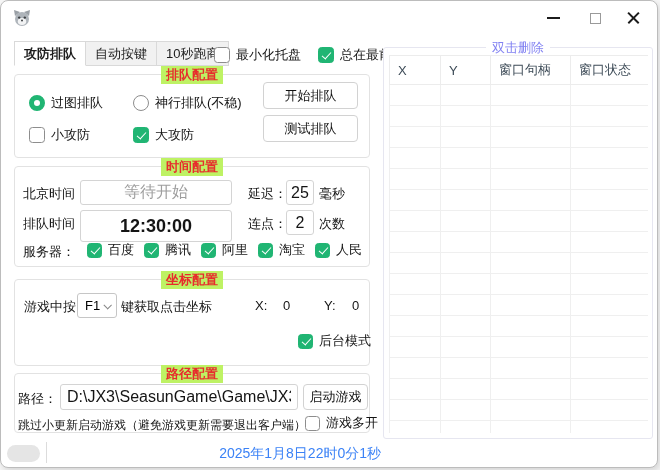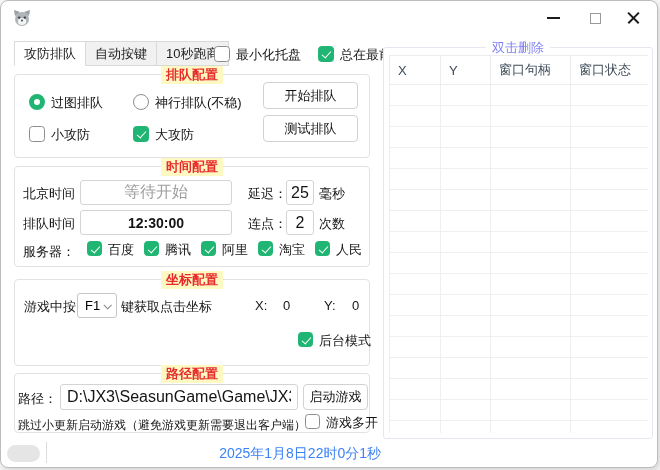--- a/index.html
+++ b/index.html
@@ -17,41 +17,41 @@
   .glyph-min { width:13px; height:2px; background:#1c1c1c; }
   .glyph-max { width:11px; height:11px; border:1.4px solid #9a9a9a; }
   .wb-close i { position:absolute; width:15px; height:1.7px; background:#1c1c1c; }
   .x1 { transform:rotate(45deg); } .x2 { transform:rotate(-45deg); }
 
   
   .tabs { position:absolute; left:13px; top:40px; display:flex; }
   .tab { height:25px; line-height:23px; padding:0 9px; font-size:13px; color:#1c1c1c;
          background:#f1f1f1; border:1px solid #d9d9d9; border-left:none; white-space:nowrap; }
   .tab:first-child { border-left:1px solid #d9d9d9; }
-  .tab.active { background:#fff; border-bottom-color:#fff; font-weight:normal; }
+  .tab.active { background:#fff; border-bottom-color:#fff; font-weight:bold; }
   .topchecks { position:absolute; left:213px; top:45px; display:flex; gap:17px; }
 
   
-  .chk, .rad { display:flex; align-items:flex-start; gap:6px; font-size:13px; color:#141414; white-space:nowrap; cursor:default; }
+  .chk, .rad { display:flex; align-items:center; gap:6px; font-size:13px; color:#141414; white-space:nowrap; cursor:default; }
   .cbox { width:16px; height:16px; border:1.5px solid #8d8d8d; border-radius:3.5px; background:#fff; position:relative; flex:none; }
   .cbox.on { background:var(--accent-green,#20b573); border-color:var(--accent-green,#20b573); }
   .cbox.on::after { content:""; position:absolute; left:4.6px; top:1.6px; width:4px; height:8px;
                     border-right:1.8px solid #fff; border-bottom:1.8px solid #fff; transform:rotate(42deg); }
   .cbox.small { width:15px; height:15px; }
   .rbox { width:16px; height:16px; border:1.5px solid #8d8d8d; border-radius:50%; background:#fff; flex:none; }
   .rbox.on { border:5px solid var(--accent-green,#20b573); }
   .btn { position:absolute; background:#fff; border:1px solid #d2d2d2; border-radius:4px; font-size:13px;
          color:#121212; display:flex; align-items:center; justify-content:center; cursor:default; white-space:nowrap; }
   .input { position:absolute; border:1px solid #d4d4d4; border-radius:3px; background:#fff; font-family:inherit;
            font-size:16px; color:#141414; text-align:center; outline:none; }
   .lab { position:absolute; font-size:13px; color:#141414; white-space:nowrap; }
 
   
   .group { position:absolute; left:13px; width:356px; border:1px solid #e2e2e2; border-radius:4px; background:#fff; }
-  .gtitle { position:absolute; top:-9px; left:50%; transform:translateX(-50%); background:#fef9c3; padding:0 5px;
+  .gtitle { position:absolute; top:-9px; left:50%; transform:translateX(-50%); background:#bef264; padding:0 5px;
             color:var(--label-red,#e72c2c); font-size:13px; font-weight:bold; white-space:nowrap; }
   .g1 { top:73px;  height:84px; }
   .g2 { top:165px; height:101px; }
   .g3 { top:278px; height:87px; }
   .g4 { top:372px; height:60px; }
   .pos { position:absolute; }
 
   
   .hkselect { position:absolute; left:62px; top:13px; width:40px; height:25px; border:1px solid #c6c6c6; border-radius:3px;
               background:#fff; display:flex; align-items:center; justify-content:space-between; padding:0 6px 0 7px; font-size:13px; }
@@ -144,21 +144,21 @@
 
   <div class="group g2">
     <span class="gtitle">时间配置</span>
     <span class="lab" style="left:8px;top:18px;">北京时间：</span>
     <input class="input" style="left: 65px; top: 13px; width: 152px; height: 25px; color: rgb(158, 158, 158);" readonly="" value="等待开始">
     <span class="lab" style="left:233px;top:18px;">延迟：</span>
     <input class="input" style="left: 271px; top: 13px; width: 28px; height: 25px;" value="25">
     <span class="lab" style="left:304px;top:18px;">毫秒</span>
 
     <span class="lab" style="left:8px;top:48px;">排队时间：</span>
-    <input class="input" style="left: 65px; top: 43px; width: 152px; height: 25px; font-weight: bold; font-size: 14px;" value="12:30:00">
+    <input class="input" style="left: 65px; top: 43px; width: 152px; height: 32px; font-weight: bold; font-size: 18px;" value="12:30:00">
     <span class="lab" style="left:233px;top:48px;">连点：</span>
     <input class="input" style="left: 271px; top: 43px; width: 28px; height: 25px;" value="2">
     <span class="lab" style="left:304px;top:48px;">次数</span>
 
     <span class="lab" style="left:8px;top:76px;">服务器：</span>
     <label class="chk pos" style="left:72px;top:74px;">
       <span class="cbox small on"></span>
       <span>百度</span>
     </label>
     <label class="chk pos" style="left:129px;top:74px;">

